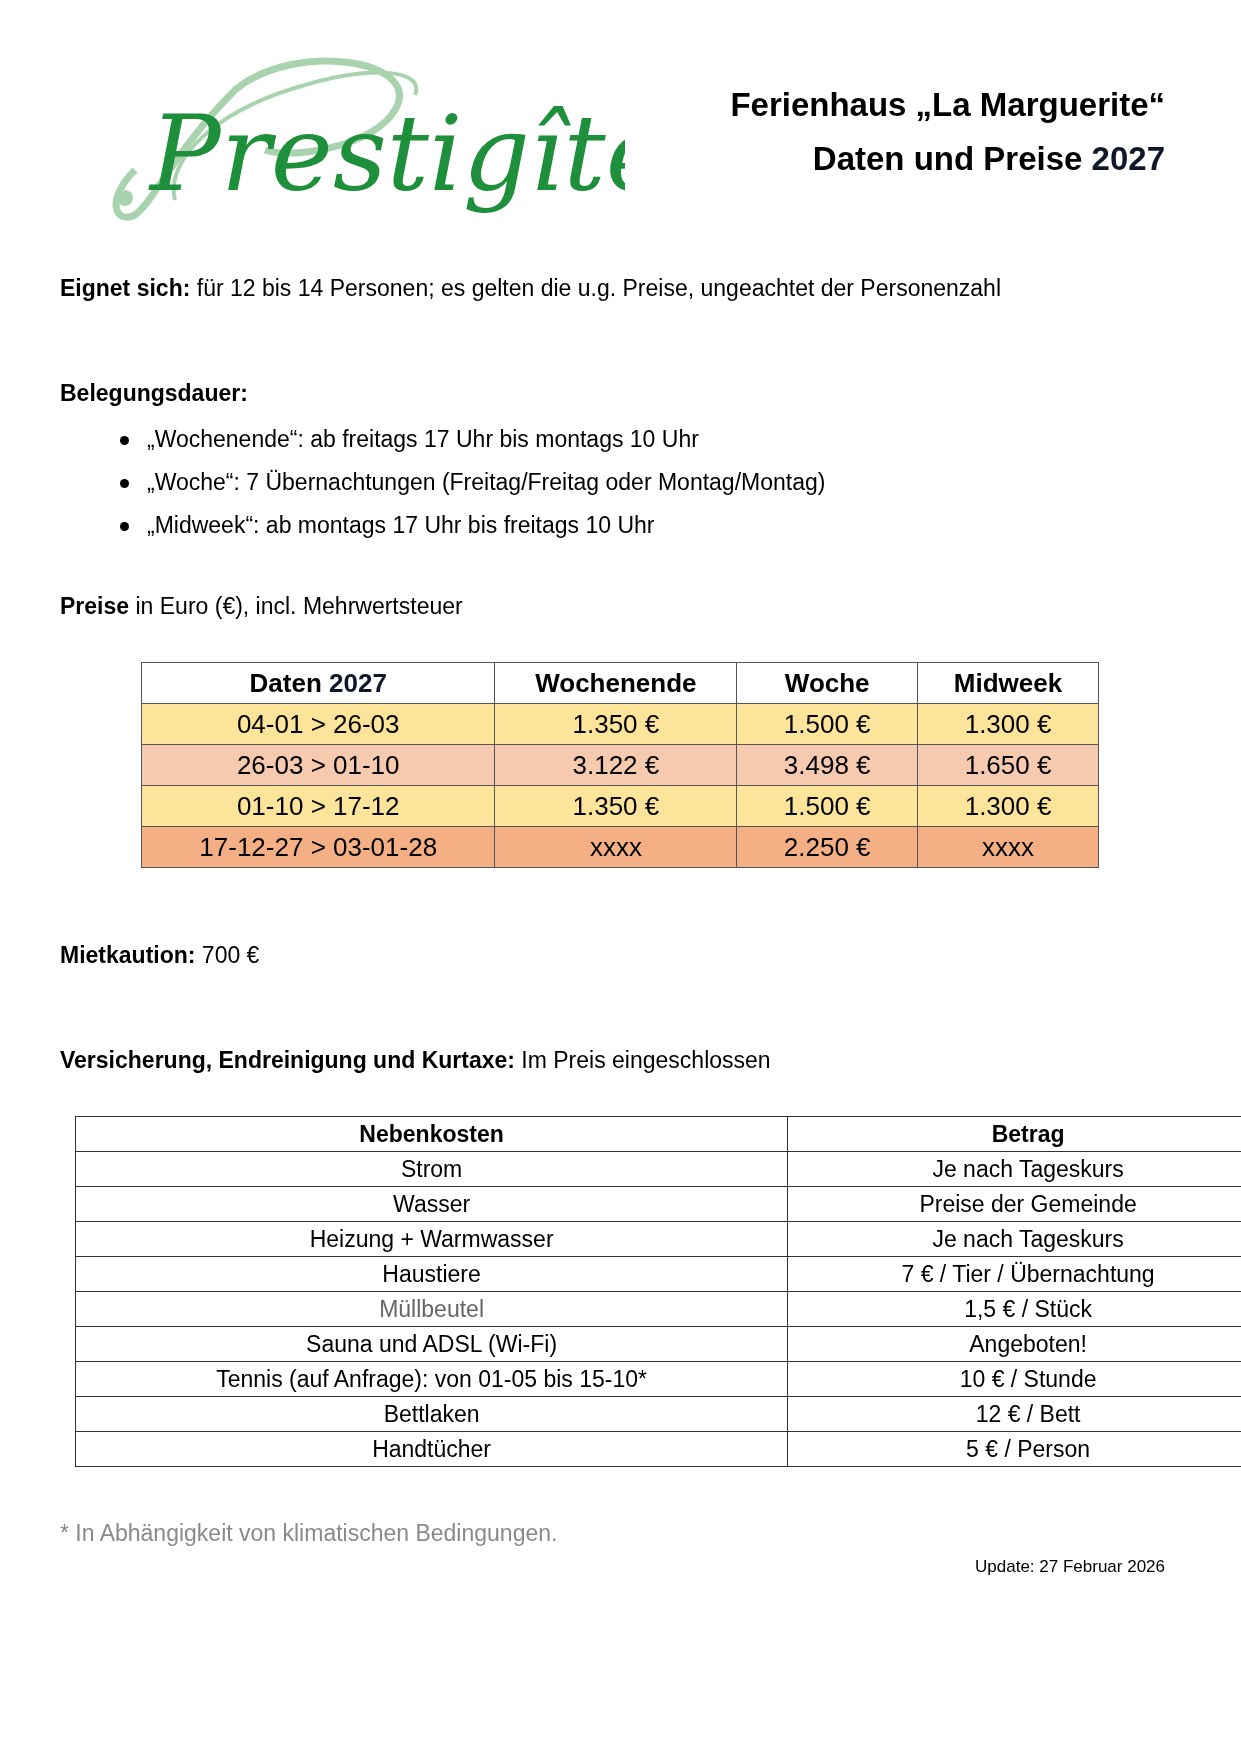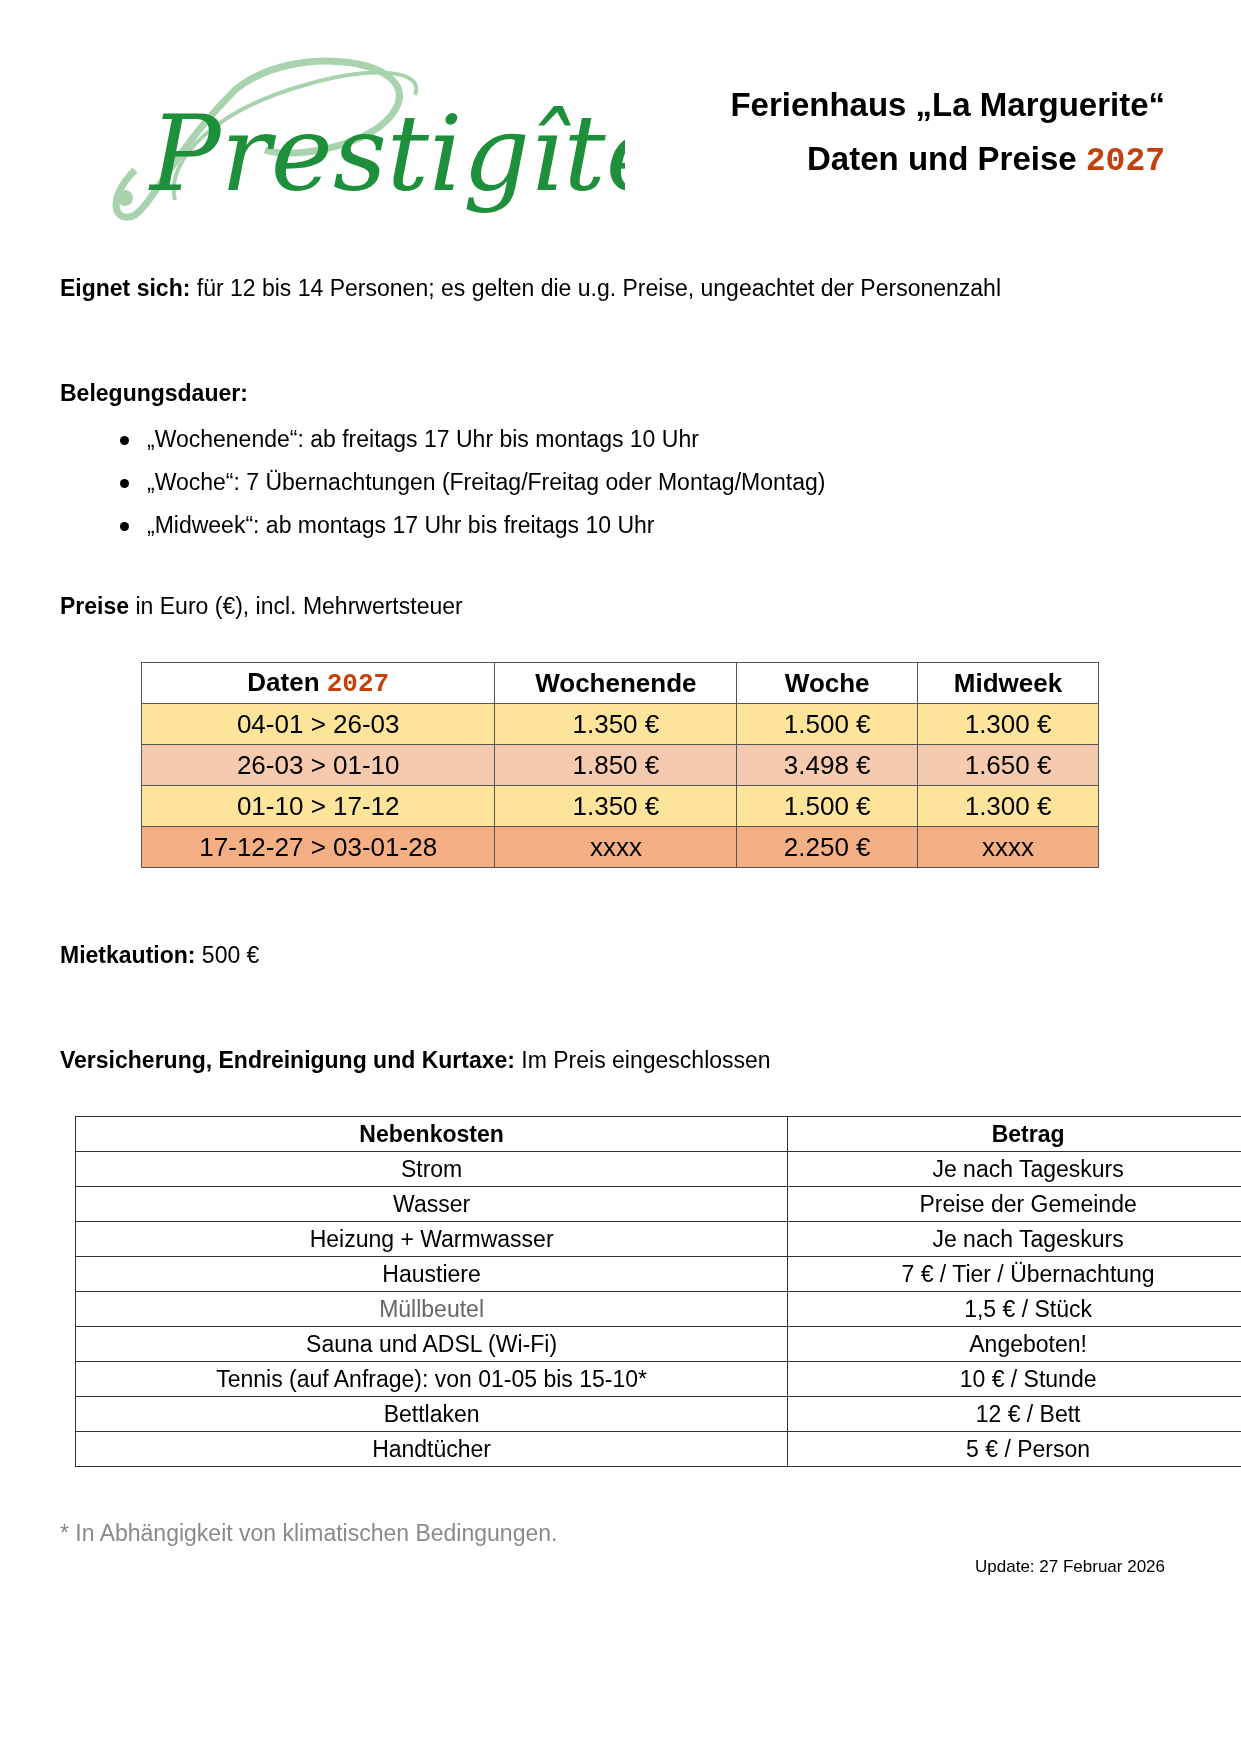--- a/index.html
+++ b/index.html
@@ -9,21 +9,21 @@
     color: #000;
   }
   .abs { position: absolute; }
 
   
   .logo { left: 95px; top: 50px; width: 530px; height: 195px; }
   .logo svg { width: 100%; height: 100%; }
 
   
   .title-block { right: 76px; top: 78px; text-align: right; font-weight: bold; font-size: 33px; line-height: 54px; }
-  .red { color: #c2410c; font-family: Liberation Mono, monospace; }
+  .red { color: #0f172a; }
 
   .para { left: 60px; font-size: 23px; white-space: nowrap; }
   .para b { font-weight: bold; }
 
   .bullets { left: 120px; top: 418px; font-size: 23px; }
   .bullet-row { height: 43px; display: flex; align-items: center; white-space: nowrap; }
   .bullet-dot { width: 9px; height: 9px; border-radius: 50%; background: #000; margin-right: 18px; margin-top: 2px; }
 
   
   table { border-collapse: collapse; position: absolute; }
@@ -103,41 +103,41 @@
     <th>Midweek</th>
   </tr>
   <tr class="prow" style="background: rgb(253, 228, 155);">
     <td>04-01 &gt; 26-03</td>
     <td>1.350 €</td>
     <td>1.500 €</td>
     <td>1.300 €</td>
   </tr>
   <tr class="prow" style="background: rgb(246, 202, 174); padding-left: 12px;">
     <td>26-03 &gt; 01-10</td>
-    <td>1.850 €</td>
+    <td>3.122 €</td>
     <td>3.498 €</td>
     <td>1.650 €</td>
   </tr>
   <tr class="prow" style="background: rgb(253, 228, 155);">
     <td>01-10 &gt; 17-12</td>
     <td>1.350 €</td>
     <td>1.500 €</td>
     <td>1.300 €</td>
   </tr>
   <tr class="prow" style="background: rgb(244, 176, 132);">
     <td>17-12-27 &gt; 03-01-28</td>
     <td>xxxx</td>
     <td>2.250 €</td>
     <td>xxxx</td>
   </tr>
 </tbody>
   </table>
 
 <div class="abs para" style="top:942px;">
-  <b>Mietkaution:</b><span> 500 €</span>
+  <b>Mietkaution:</b><span> 700 €</span>
 </div>
 
 <div class="abs para" style="top:1047px;">
   <b>Versicherung, Endreinigung und Kurtaxe:</b><span> Im Preis eingeschlossen</span>
 </div>
 
 <table class="extra-table">
   <colgroup>
       <col class="e1">
       <col class="e2">

